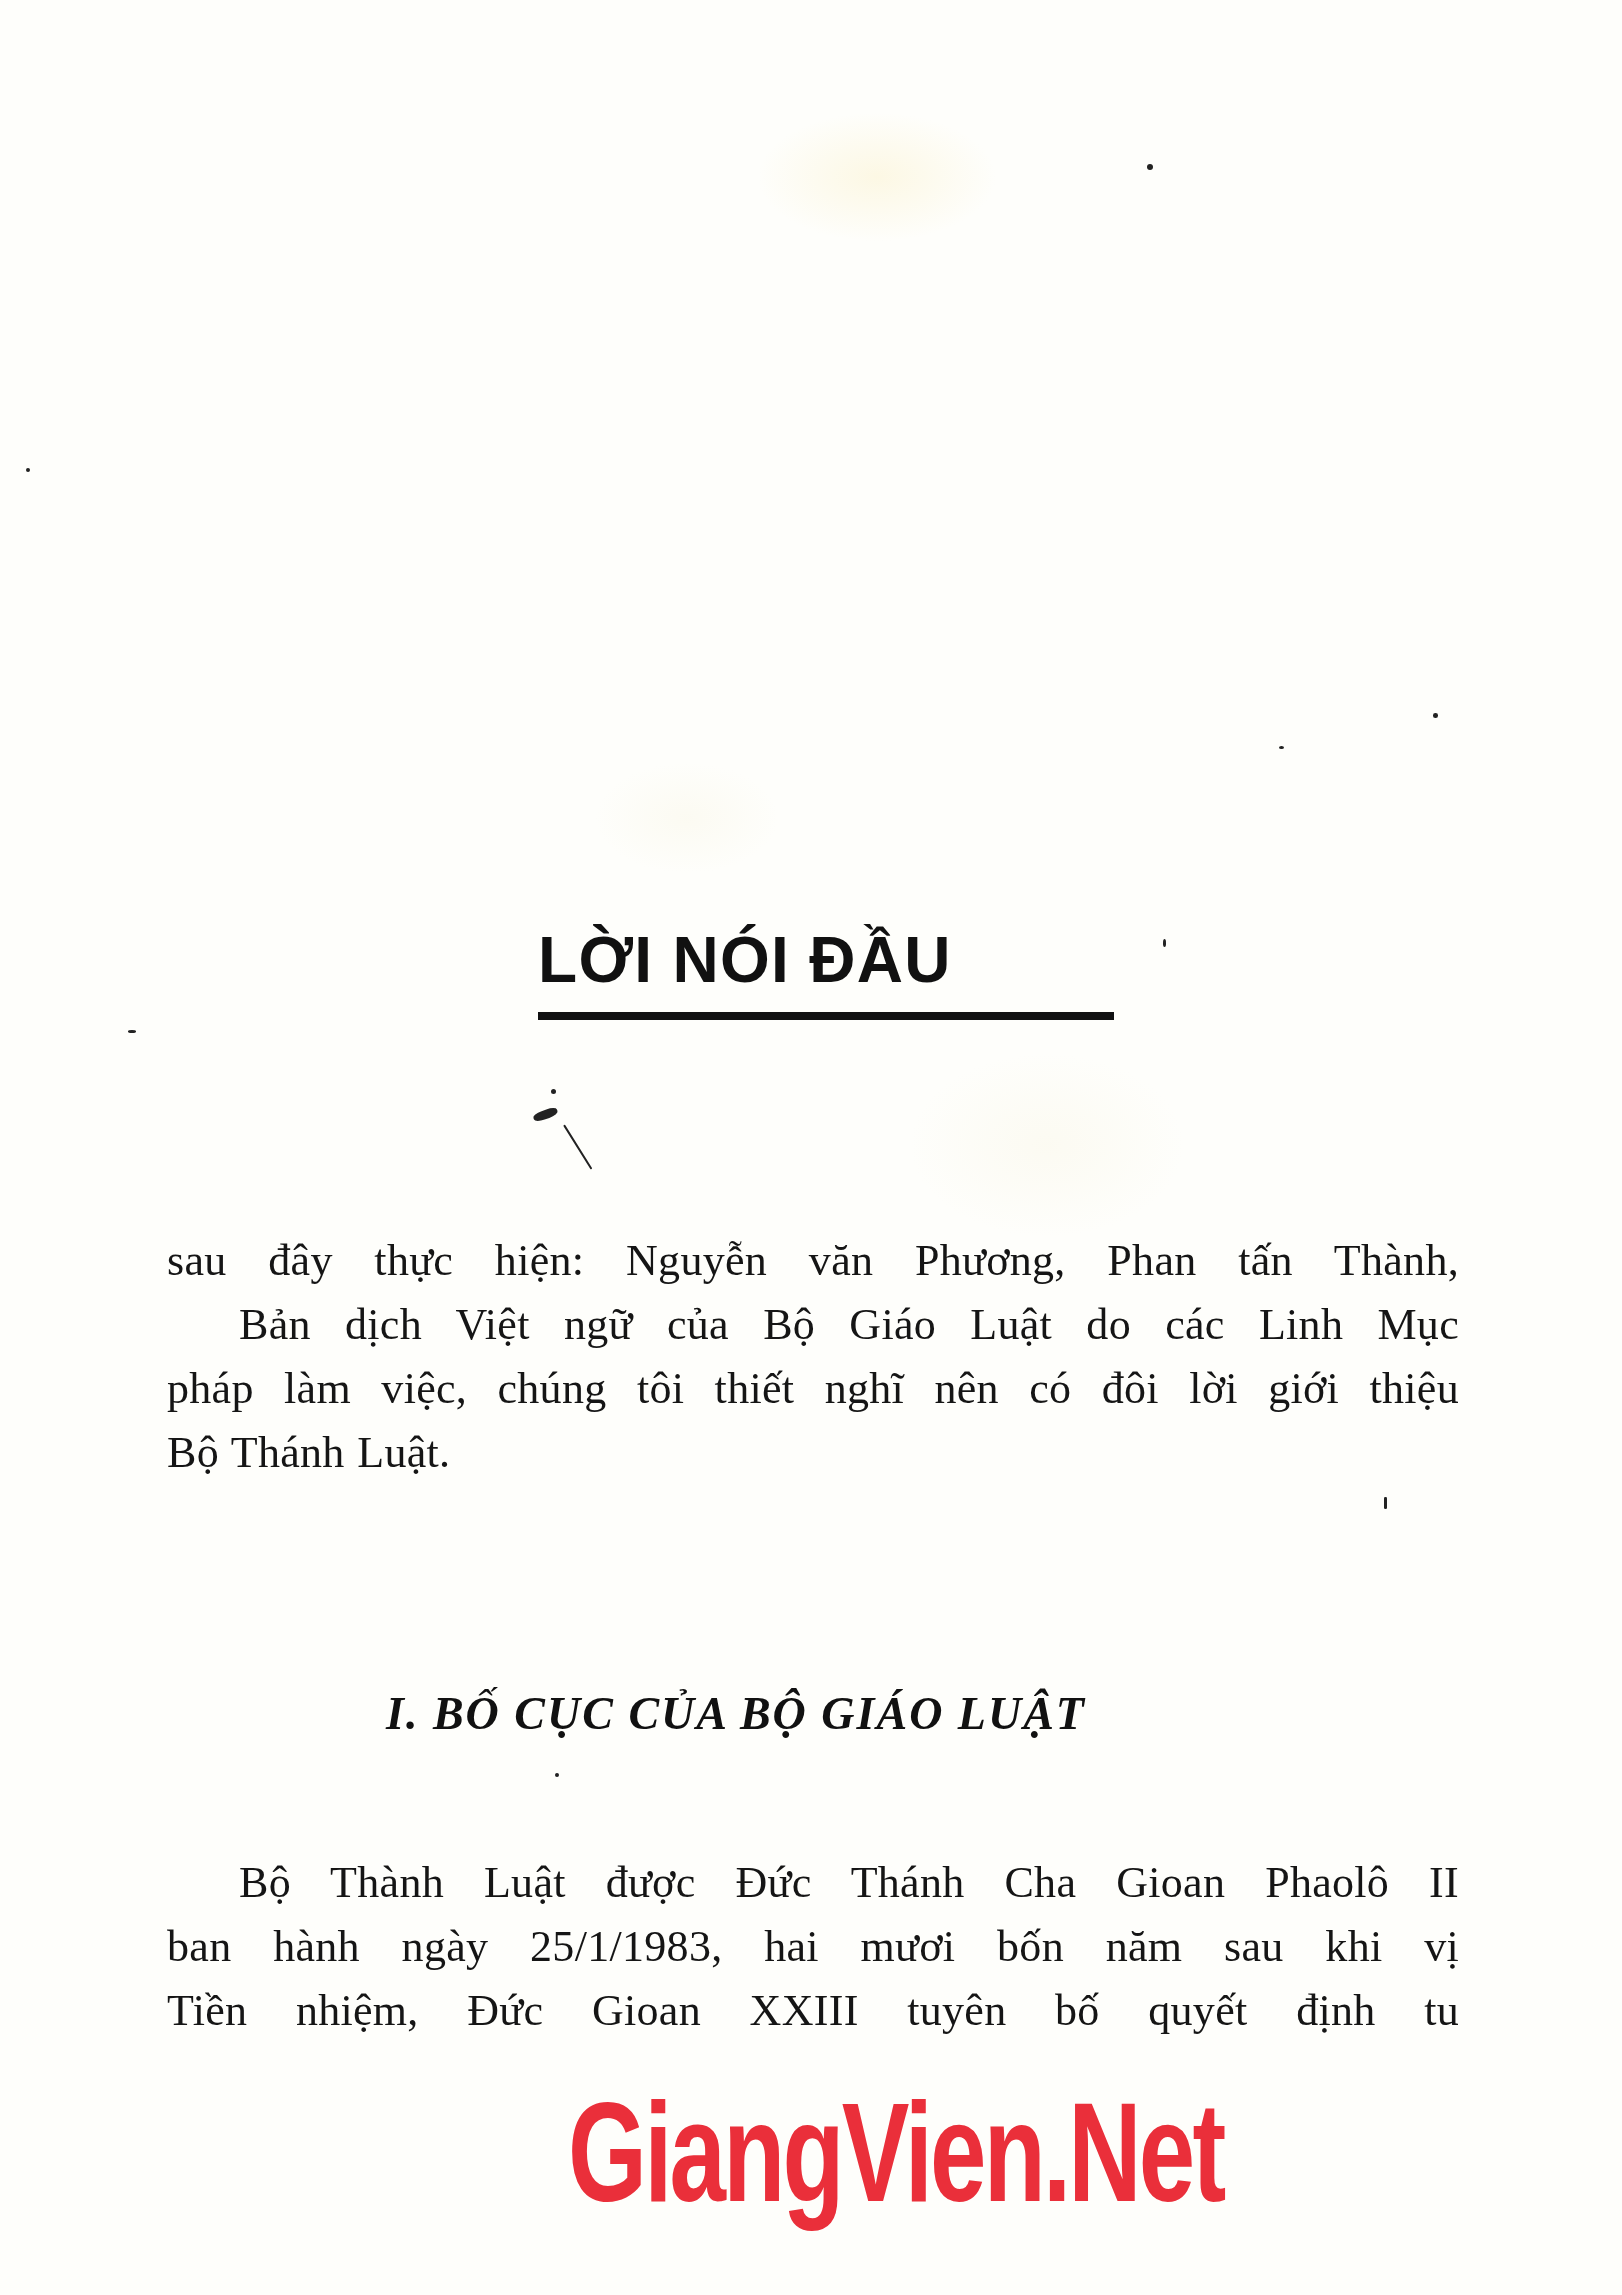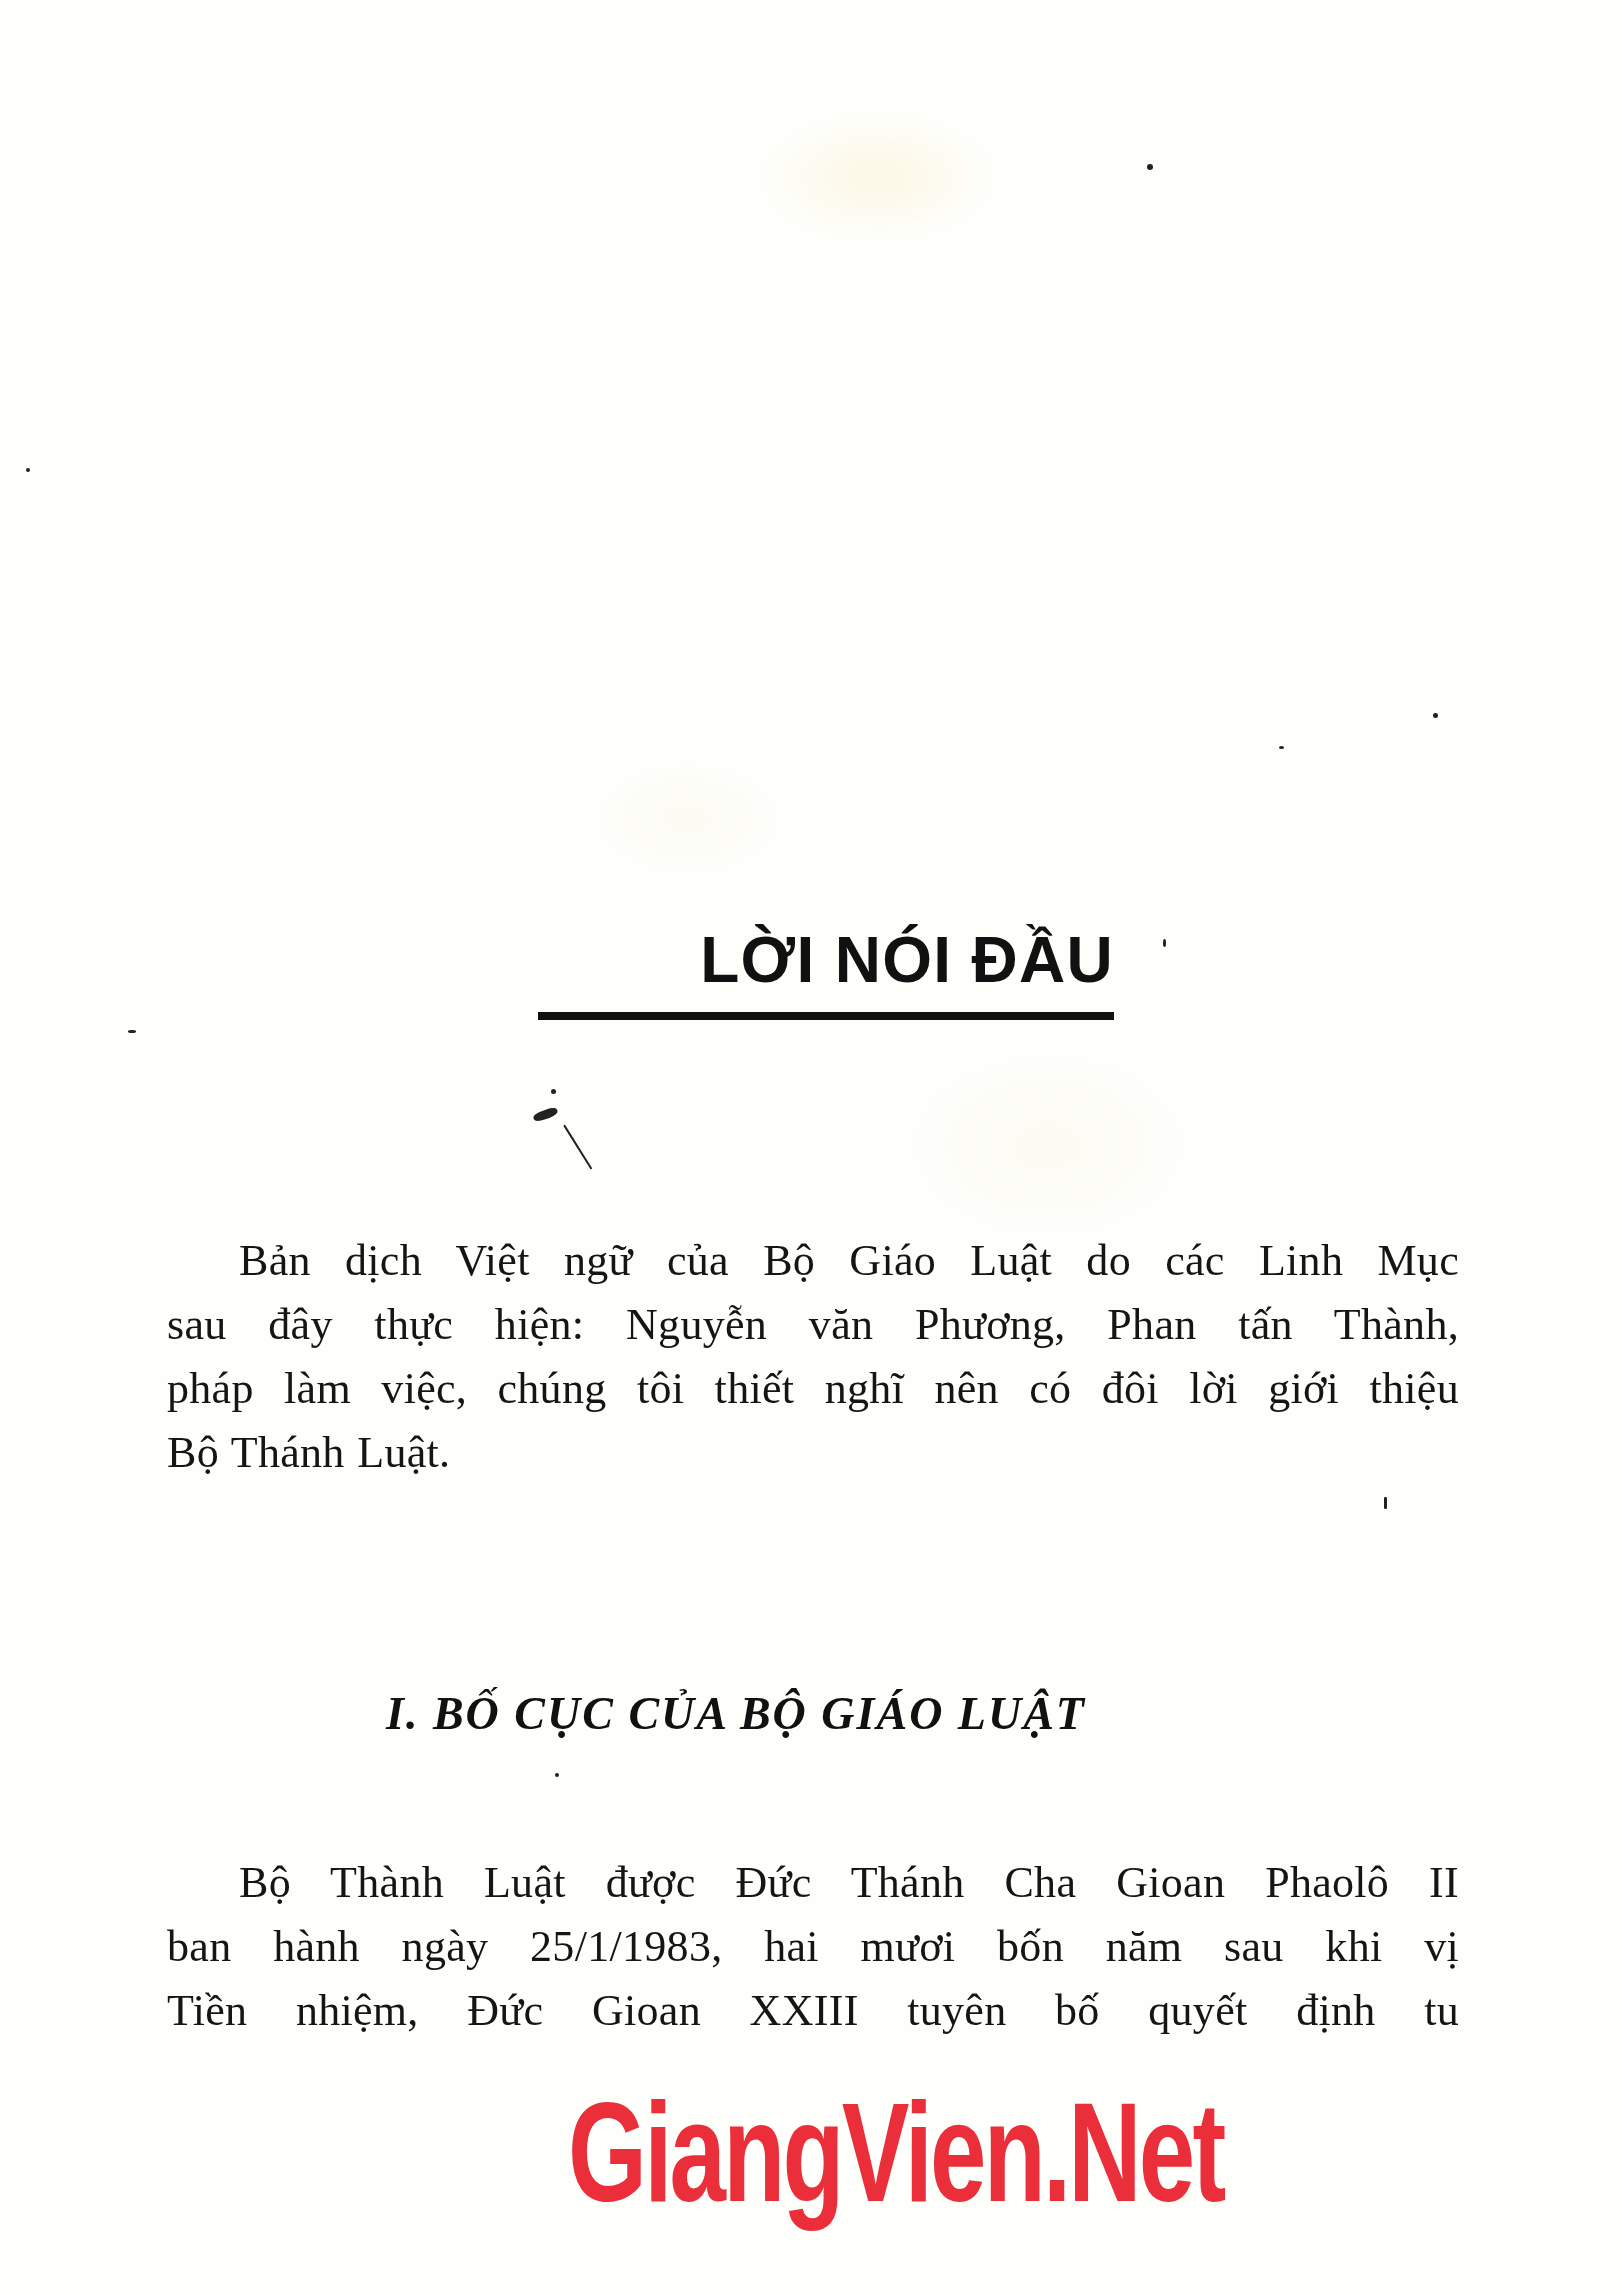--- a/index.html
+++ b/index.html
@@ -27,21 +27,21 @@
     .speck {
       position: absolute;
       background: #222;
       border-radius: 50%;
     }
     .title {
       position: absolute;
       left: 538px;
       top: 921px;
       width: 576px;
-      text-align: right;
+      text-align: left;
       font-family: "Liberation Sans", "DejaVu Sans", sans-serif;
       font-weight: bold;
       font-size: 64px;
       line-height: 79px;
       letter-spacing: 1.3px;
       color: #111;
     }
     .title-rule {
       position: absolute;
       left: 538px;
@@ -118,22 +118,22 @@
   <span class="speck" style="left:551px;top:1089px;width:5.2px;height:5.2px;"></span>
   <span class="speck" style="left:533px;top:1110px;width:25px;height:9.2px;border-radius:40%;transform:rotate(-20deg);"></span>
   <span class="speck" style="left:563px;top:1125px;width:2px;height:52px;border-radius:1.3px;transform:rotate(-32deg);transform-origin:top;"></span>
   <span class="speck" style="left:1384px;top:1497px;width:2.6px;height:11.8px;border-radius:1.3px;"></span>
   <span class="speck" style="left:555px;top:1773px;width:3.9px;height:3.9px;"></span>
 
   <div class="title">LỜI NÓI ĐẦU</div>
   <div class="title-rule"></div>
 
   <div class="para p1">
+    <span class="line">sau đây thực hiện: Nguyễn văn Phương, Phan tấn Thành,</span>
     <span class="line indent">Bản dịch Việt ngữ của Bộ Giáo Luật do các Linh Mục</span>
-    <span class="line">sau đây thực hiện: Nguyễn văn Phương, Phan tấn Thành,</span>
     <span class="line">pháp làm việc, chúng tôi thiết nghĩ nên có đôi lời giới thiệu</span>
     <span class="line last">Bộ Thánh Luật.</span>
   </div>
 
   <div class="section-heading">I. BỐ CỤC CỦA BỘ GIÁO LUẬT</div>
 
   <div class="para p2">
     <span class="line indent">Bộ Thành Luật được Đức Thánh Cha Gioan Phaolô II</span>
     <span class="line">ban hành ngày 25/1/1983, hai mươi bốn năm sau khi vị</span>
     <span class="line">Tiền nhiệm, Đức Gioan XXIII tuyên bố quyết định tu</span>

